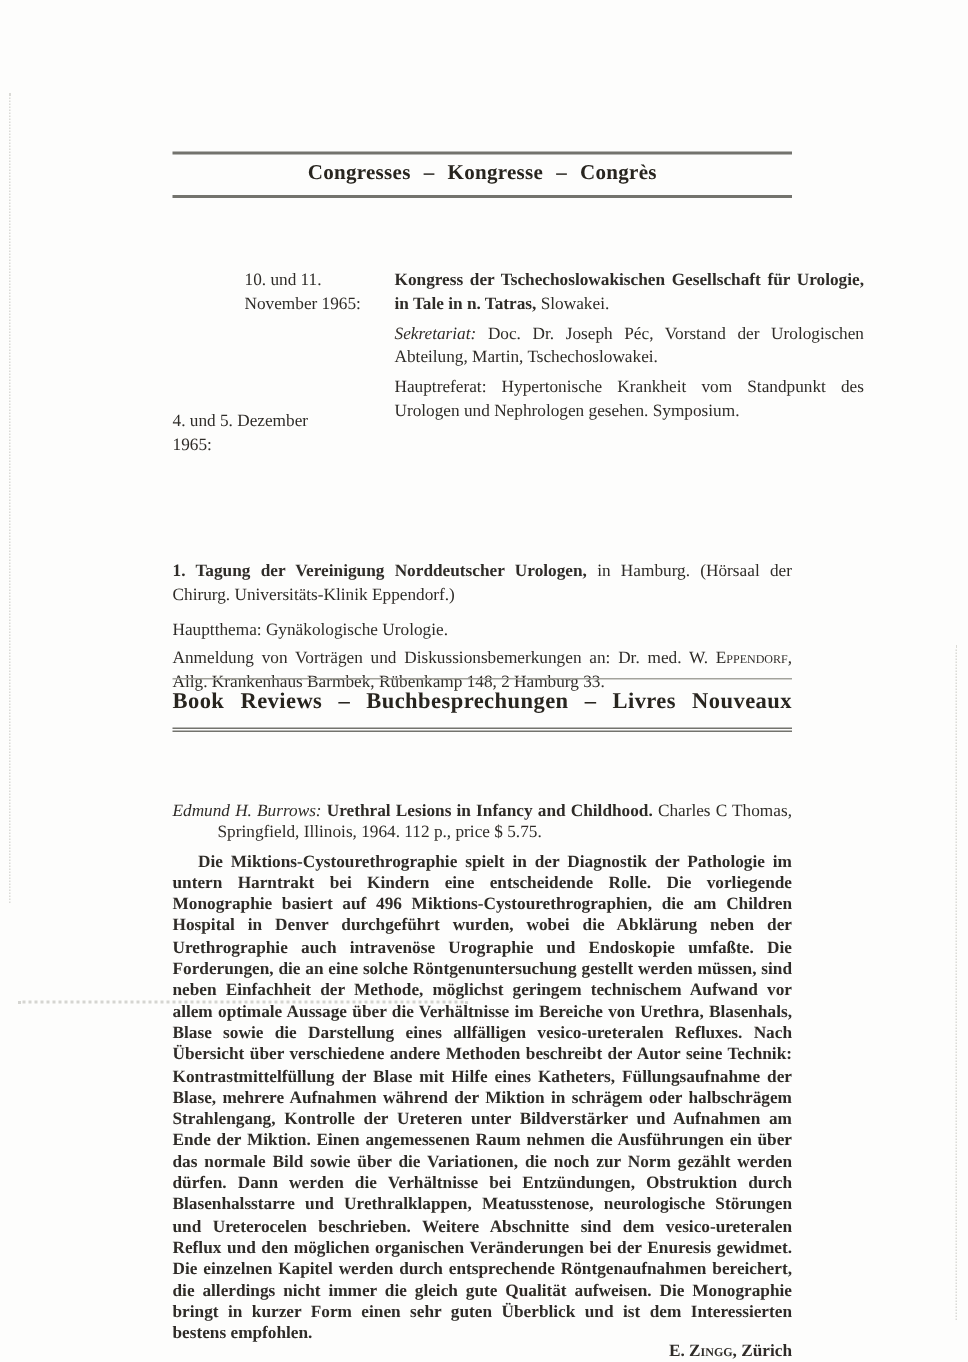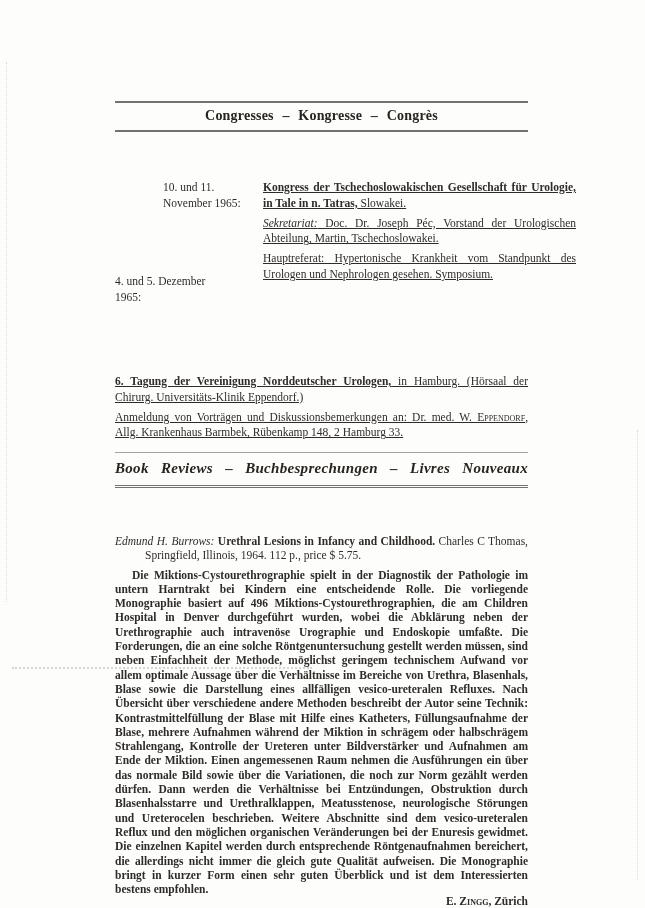--- a/index.html
+++ b/index.html
@@ -47,21 +47,21 @@
     word-spacing: 5px;
     letter-spacing: .2px;
     color: #28251f;
   }
 
   
   .entry { display: flex; font-size: 11.5px; line-height: 15.8px; }
   .entry-1 { top: 180px; margin-left: 48px; }
   .entry-2 { top: 274px; flex-direction: column; }
   .entry .date { width: 100px; flex: 0 0 100px; }
-  .entry .desc { flex: 1 1 auto; text-align: justify; text-decoration: underline; }
+  .entry .desc { flex: 1 1 auto; text-align: justify; }
   .entry .desc p { margin: 0; }
   .entry .desc p + p { margin-top: 4px; }
   .entry .desc .gap-big { margin-top: 7px !important; }
   .b { font-weight: bold; }
   .i { font-style: italic; }
   .sc { font-variant: small-caps; }
 
   
   .reviews-header {
     top: 452px;
@@ -69,21 +69,20 @@
     border-bottom: 3px double #73736d;
     padding: 7px 0 8px 0;
   }
   .reviews-header .t {
     font-weight: bold;
     font-size: 15px;
     letter-spacing: .3px;
     text-align: justify;
     text-align-last: justify;
     color: #28251f;
-    font-style: italic;
   }
 
   
   .review { top: 522px; font-size: 11.5px; line-height: 14.3px; }
   .review .attribution {
     margin: 12px 0 5px 0;
     text-align: justify;
     padding-left: 30px;
     text-indent: -30px;
   }
@@ -117,21 +116,22 @@
     <div class="desc">
       <p><span class="b">Kongress der Tschechoslowakischen Gesellschaft für Urologie, in Tale in n. Tatras,</span><span> Slowakei.</span></p>
       <p><span class="i">Sekretariat:</span><span> Doc. Dr. Joseph Péc, Vorstand der Urologischen Abteilung, Martin, Tschechoslowakei.</span></p>
       <p>Hauptreferat: Hypertonische Krankheit vom Standpunkt des Urologen und Nephrologen gesehen. Symposium.</p>
     </div>
   </div>
 
   <div class="col entry entry-2">
     <div class="date">4. und 5. Dezember 1965:</div>
     <div class="desc">
-      <p><span class="b">6. Tagung der Vereinigung Norddeutscher Urologen,</span><span> in Hamburg. (Hörsaal der Chirurg. Universitäts-Klinik Eppendorf.)</span></p>
+      <p><span class="b">1. Tagung der Vereinigung Norddeutscher Urologen,</span><span> in Hamburg. (Hörsaal der Chirurg. Universitäts-Klinik Eppendorf.)</span></p>
+      <p class="gap-big">Hauptthema: Gynäkologische Urologie.</p>
       <p><span>Anmeldung von Vorträgen und Diskussionsbemerkungen an: Dr. med. W. </span><span class="sc">Eppendorf</span><span>, Allg. Krankenhaus Barmbek, Rübenkamp 148, 2 Hamburg 33.</span></p>
     </div>
   </div>
 
   <div class="col reviews-header">
     <div class="t">Book Reviews – Buchbesprechungen – Livres Nouveaux</div>
   </div>
 
   <div class="col review">
     <p class="attribution"><span class="i">Edmund H. Burrows:</span><span class="b"> Urethral Lesions in Infancy and Childhood.</span><span> Charles C Thomas, Springfield, Illinois, 1964. 112 p., price $ 5.75.</span></p>

